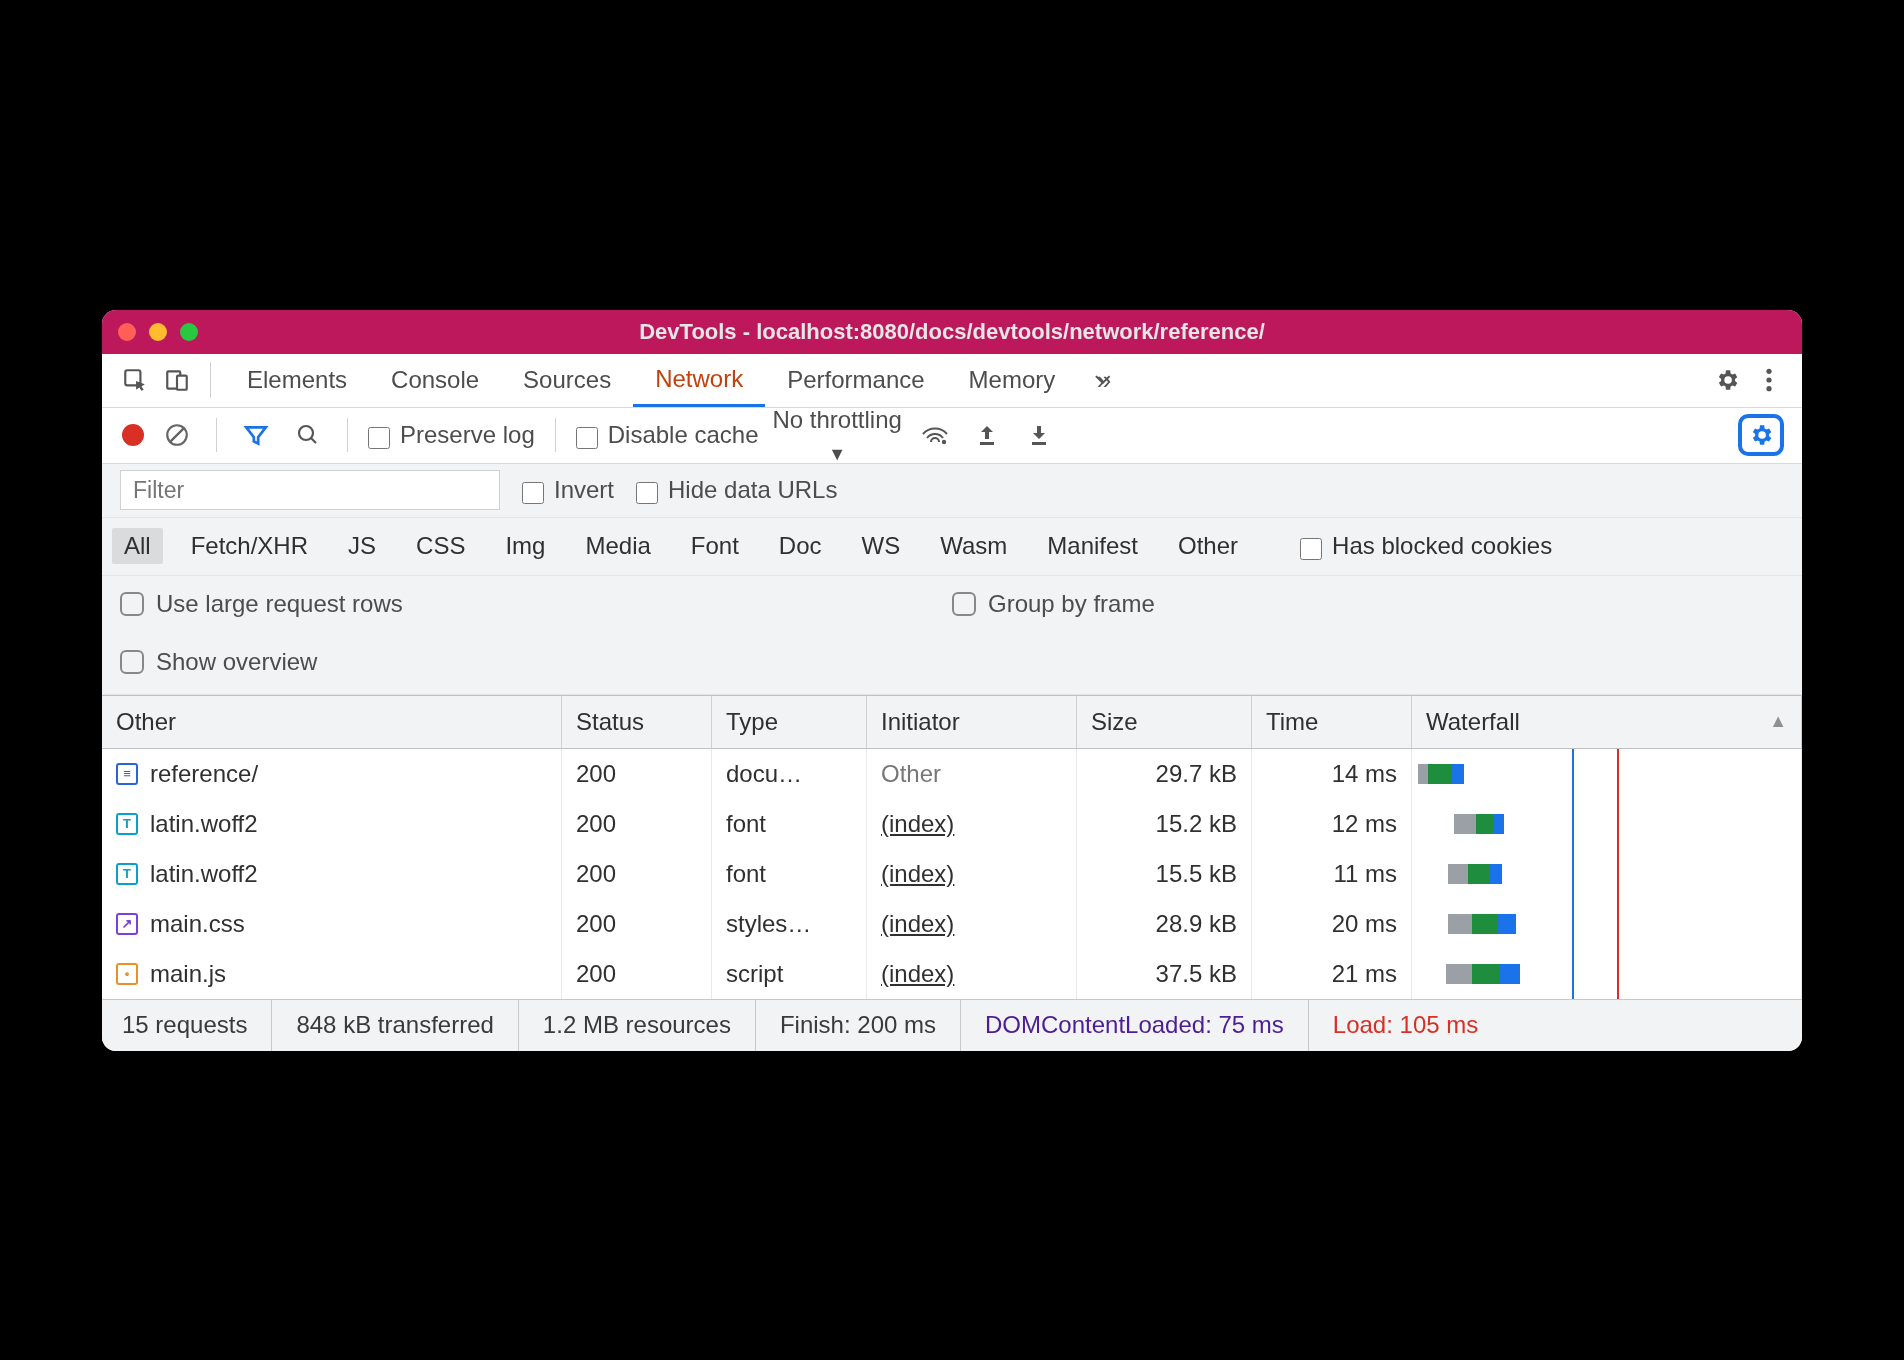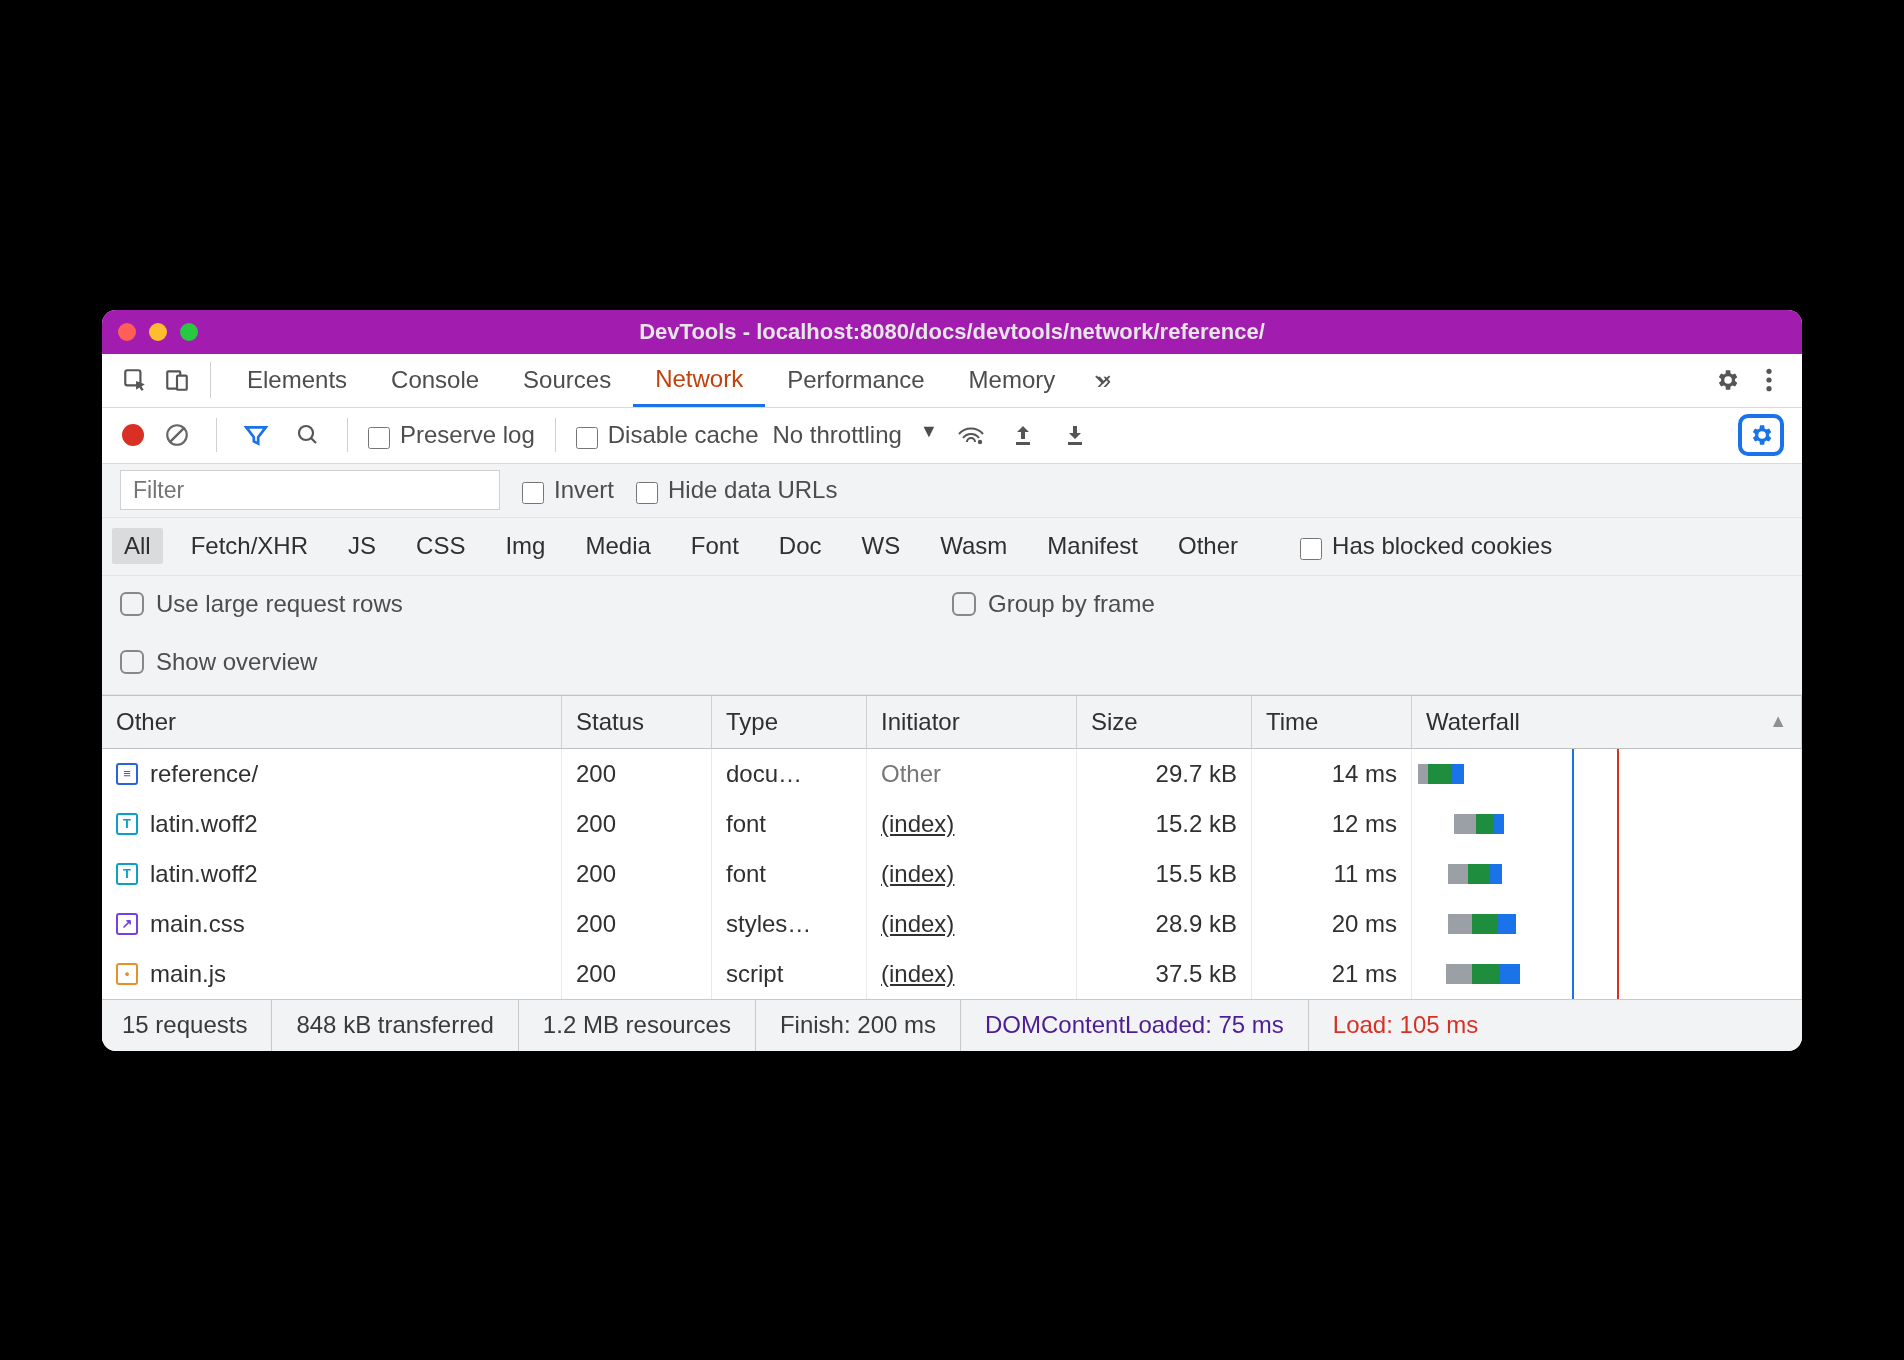--- a/index.html
+++ b/index.html
@@ -10,21 +10,21 @@
     display:flex; align-items:center; justify-content:center;
   }
   .window {
     width: 1700px;
     background:#fff;
     border-radius: 14px;
     overflow:hidden;
     box-shadow: 0 40px 120px rgba(0,0,0,.45);
   }
   .titlebar {
-    background:#a21caf;
+    background:#be185d;
     height:44px;
     display:flex; align-items:center;
     padding:0 16px;
   }
   .traffic { display:flex; gap:13px; }
   .tl-dot { width:18px; height:18px; border-radius:50%; }
   .tl-red{background:#ff5f57;} .tl-yel{background:#febc2e;} .tl-grn{background:#28c840;}
   .titlebar-title{
     flex:1; text-align:center; font-size:22px; color:#e6e6e6; font-weight:600;
     margin-left:-80px;
@@ -42,21 +42,21 @@
   .spacer{flex:1;}
   
   .toolbar{
     display:flex;align-items:center;height:56px;padding:0 18px 0 20px;
     border-bottom:1px solid #d9d9d9; gap:14px; color:#4d4d4d; font-size:24px;
   }
   .rec-dot{width:22px;height:22px;border-radius:50%;background:#d93025;}
   .toolbar .sep{width:1px;height:34px;background:#d0d0d0;margin:0 6px;}
   .cbx{display:flex;align-items:flex-end;gap:10px;}
   .cbx input{width:22px;height:22px;}
-  .dropdown{display:flex;gap:18px;}
+  .dropdown{display:flex;align-items:center;gap:10px;flex-direction:column;}
   .gear-highlight{
     border:4px solid #1a73e8;border-radius:10px;padding:4px 6px;
   }
   
   .filter1{
     display:flex;align-items:center;height:54px;padding:0 18px;gap:22px;
     border-bottom:1px solid #e5e5e5; color:#4d4d4d;font-size:24px;
     background:#f1f3f4;
   }
   .filter-input{

